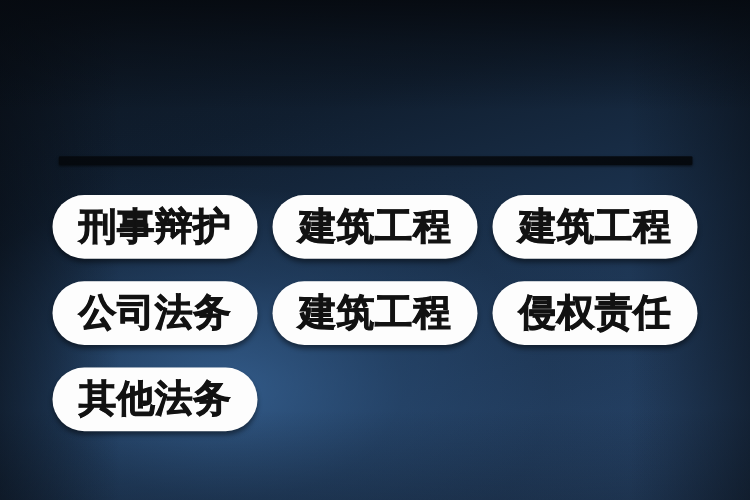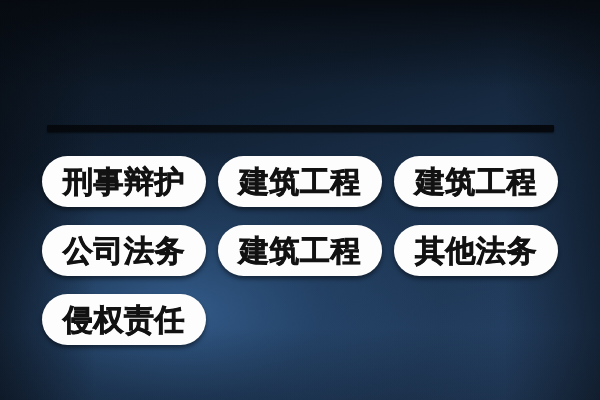--- a/index.html
+++ b/index.html
@@ -120,20 +120,20 @@
     <div class="pill">
       <span>建筑工程</span>
     </div>
     <div class="pill">
       <span>公司法务</span>
     </div>
     <div class="pill">
       <span>建筑工程</span>
     </div>
     <div class="pill">
-      <span>其他法务</span>
+      <span>侵权责任</span>
     </div>
     <div class="pill">
-      <span>侵权责任</span>
+      <span>其他法务</span>
     </div>
   </div>
 
 </div>
 
 </body></html>

